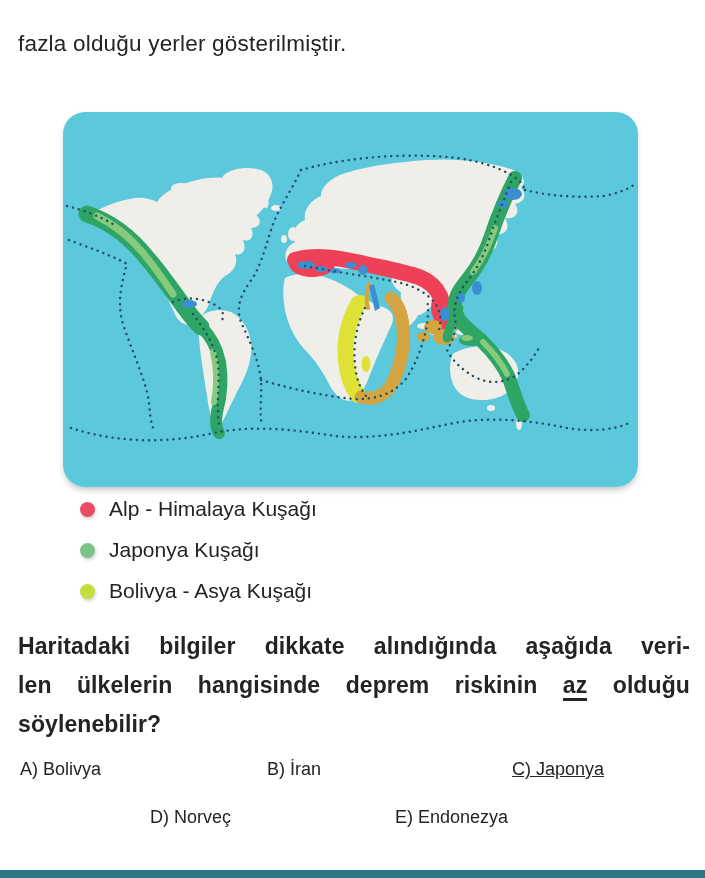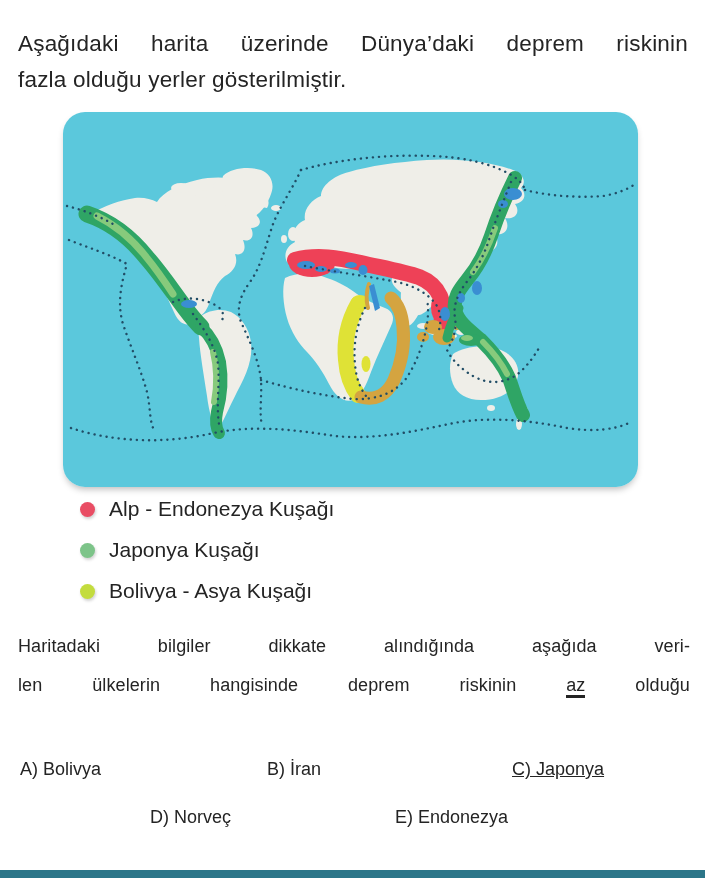--- a/index.html
+++ b/index.html
@@ -29,39 +29,38 @@
   .legend-row { display:flex; align-items:center; height:24px; margin-bottom:17px; }
   .legend-dot {
     width:15px; height:15px; border-radius:50%;
     box-shadow:1px 2px 3px rgba(0,0,0,0.18);
     flex:0 0 15px;
   }
   .legend-label { margin-left:14px; font-size:21px; }
 
   .question {
     position:absolute; left:18px; top:627px; width:672px;
-    font-size:18px; font-weight:normal; line-height:39px; letter-spacing:0.1px;
+    font-size:23px; font-weight:bold; line-height:39px; letter-spacing:0.1px;
   }
   .u { border-bottom:3px solid #242424; padding-bottom:0px; }
 
   .options { position:absolute; left:0; top:0; width:705px; height:734px; font-size:18px; }
   .opt { position:absolute; white-space:nowrap; cursor:default; }
   .opt-a { left:20px;  top:759px; }
   .opt-b { left:267px; top:759px; }
   .opt-c { left:512px; top:759px;text-decoration:underline; }
   .opt-d { left:150px; top:807px; }
   .opt-e { left:395px; top:807px;text-align:right; }
 
   .footer-bar { position:absolute; left:0; bottom:0; width:705px; height:8px; }
 </style>
 </head>
 <body>
 
 <div class="intro">
-  <div class="jline">Aşağıdaki harita üzerinde Dünya’daki deprem riskinin</div>
   <div class="lline">fazla olduğu yerler gösterilmiştir.</div>
 </div>
 
 <div class="map-panel">
   <svg viewBox="0 0 575 375" preserveAspectRatio="none">
 
     <rect x="0" y="0" width="575" height="375" fill="#5bc8dc"></rect>
 
     <g stroke="none" fill="#efeee8">
       <path d="M28,102 C40,94 58,88 72,86 C80,85 88,87 94,90 C100,80 116,72 134,68 C156,63 180,66 196,76 C204,82 208,90 204,96 C196,94 190,96 194,104 C200,110 196,116 188,116 C192,124 188,130 180,128 C184,138 180,144 172,142 C176,152 170,160 162,164 C154,170 150,180 146,192 C143,200 138,206 132,204 C126,202 122,206 126,212 C120,214 114,208 110,198 C104,184 96,170 86,156 C76,142 62,128 48,118 C38,112 30,108 28,102 Z"></path>
@@ -164,35 +163,36 @@
       <path d="M130,202 C142,218 152,234 155,252 C157,272 153,292 156,312"></path>
       <path d="M4,94 C20,98 36,104 50,112"></path>
       <path d="M462,78 C486,84 514,86 540,84 C552,82 564,78 572,72"></path>
     </g>
   </svg>
 </div>
 
 <div class="legend">
   <div class="legend-row">
     <span class="legend-dot" style="background: rgb(233, 77, 100);"></span>
-    <span class="legend-label">Alp - Endonezya Kuşağı</span>
+    <span class="legend-label">Alp - Himalaya Kuşağı</span>
   </div>
   <div class="legend-row">
     <span class="legend-dot" style="background: rgb(125, 196, 137);"></span>
     <span class="legend-label">Japonya Kuşağı</span>
   </div>
   <div class="legend-row">
     <span class="legend-dot" style="background: rgb(195, 220, 62);"></span>
     <span class="legend-label">Bolivya - Asya Kuşağı</span>
   </div>
 </div>
 
 <div class="question">
   <div class="jline">Haritadaki bilgiler dikkate alındığında aşağıda veri-</div>
   <div class="jline"><span>len ülkelerin hangisinde deprem riskinin</span> <span class="u">az</span> <span>olduğu</span></div>
+  <div class="lline">söylenebilir?</div>
 </div>
 
 <div class="options">
   <span class="opt opt-a">A) Bolivya</span>
   <span class="opt opt-b">B) İran</span>
   <span class="opt opt-c">C) Japonya</span>
   <span class="opt opt-d">D) Norveç</span>
   <span class="opt opt-e">E) Endonezya</span>
 </div>
 

